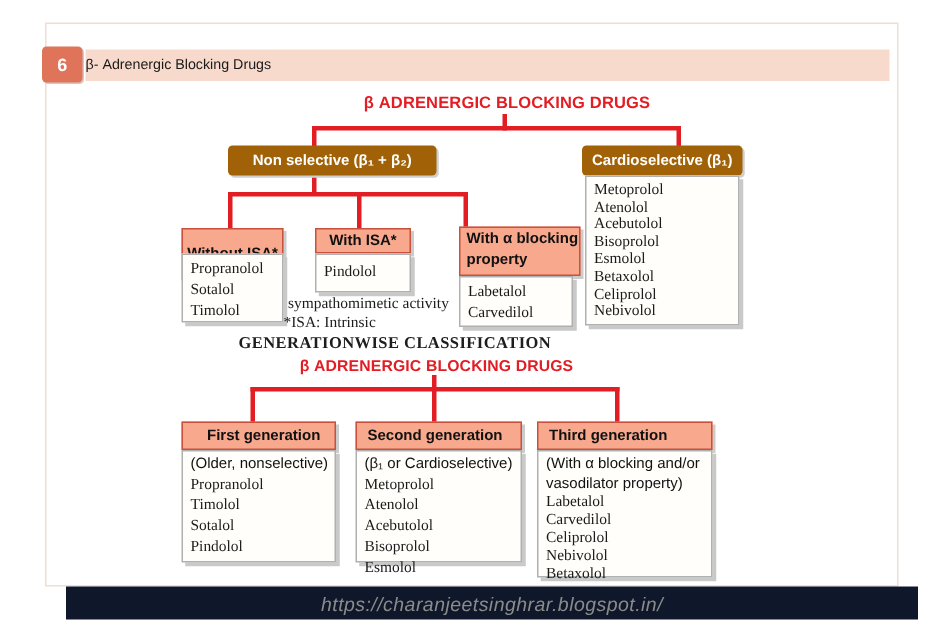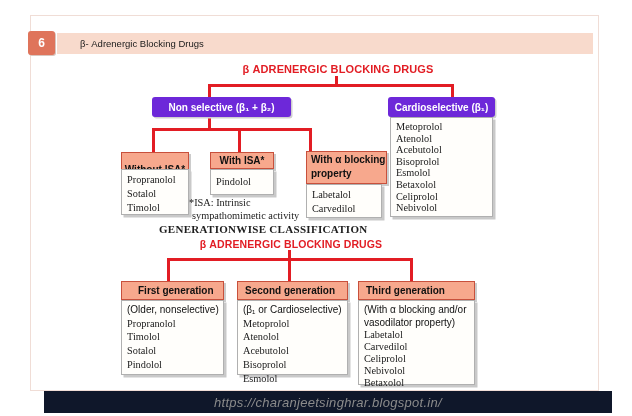--- a/index.html
+++ b/index.html
@@ -14,31 +14,31 @@
   
   .badge{
     position:absolute;left:28px;top:31px;width:27px;height:24px;background:#df745b;
     border-radius:3px;color:#fff;font-weight:bold;font-size:12px;display:flex;
     align-items:center;justify-content:center;box-shadow:1px 1px 0 #d8c6bf;
   }
   .header-bar{
     position:absolute;left:57px;top:33px;width:536px;height:21px;background:#f8dacc;
     display:flex;align-items:center;
   }
-  .header-bar .hlabel{font-size:9.5px;color:#1a1a1a;padding-left:23px;}
+  .header-bar .hlabel{font-size:9.5px;color:#1a1a1a;}
   
   .line{position:absolute;background:#e21d24;}
   
   .red-title{
     position:absolute;color:#e21d24;font-weight:bold;font-size:11px;text-align:center;
     white-space:nowrap;letter-spacing:0.1px;
   }
   
   .red-box{
-    position:absolute;background:#6d28d9;color:#ffffff;font-weight:bold;font-size:10px;
+    position:absolute;background:#a16207;color:#ffffff;font-weight:bold;font-size:10px;
     display:flex;align-items:center;justify-content:center;border-radius:3px;
     box-shadow:1.5px 1.5px 0 #cfcfcf;white-space:nowrap;
   }
   
   .salmon-box{
     position:absolute;background:#f7a88d;border:1.5px solid #c8503c;color:#111;
     font-weight:bold;font-size:10px;box-sizing:border-box;
     display:flex;align-items:center;justify-content:center;
     box-shadow:2px 2px 0 #cccccc;
   }
@@ -123,22 +123,22 @@
       <div class="drug">Pindolol</div>
     </div>
 
   <div class="salmon-box left wrap" style="left:306px;top:151px;width:81px;height:33px">With α blocking property</div>
   <div class="list-box" style="left:306px;top:184px;width:76px;height:34px">
       <div class="drug">Labetalol</div>
       <div class="drug">Carvedilol</div>
     </div>
 
   <div class="isa-note" style="left:189px;top:196px">
+    <span style="display:block;padding-left:3px">sympathomimetic activity</span>
     <span style="display:block">*ISA: Intrinsic</span>
-    <span style="display:block;padding-left:3px">sympathomimetic activity</span>
   </div>
 
   <div class="section-heading" style="left:119px;top:223px">GENERATIONWISE CLASSIFICATION</div>
 
   <div class="line" style="left:288px;top:250px;width:3px;height:10px"></div>
   <div class="line" style="left:167px;top:258px;width:246px;height:3px"></div>
   <div class="line" style="left:167px;top:258px;width:3px;height:24px"></div>
   <div class="line" style="left:288px;top:258px;width:3px;height:24px"></div>
   <div class="line" style="left:410px;top:258px;width:3px;height:24px"></div>
 

